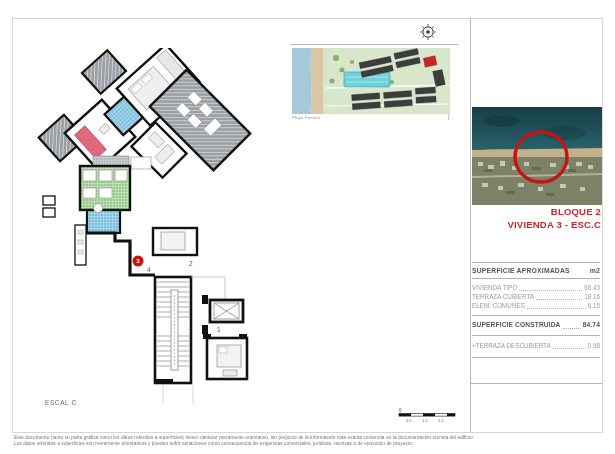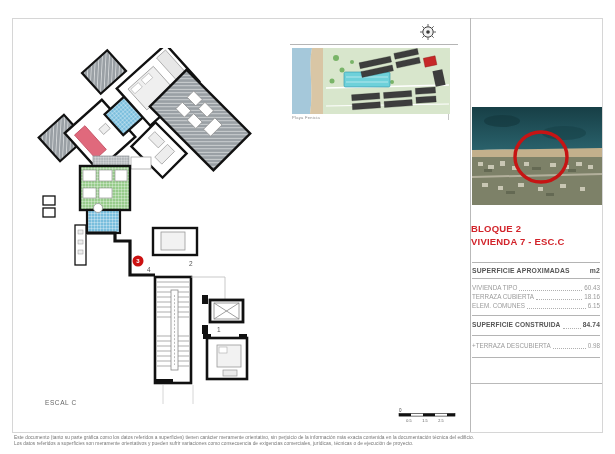--- a/index.html
+++ b/index.html
@@ -6,21 +6,21 @@
   body{width:615px;height:454px;position:relative;overflow:hidden;
        font-family:"Liberation Sans","DejaVu Sans",sans-serif;color:#333;}
   .abs{position:absolute;}
   
   .frame{left:12px;top:18px;width:589px;height:413px;border:1px solid #d6d6d6;}
   .vdivider{left:470px;top:18px;height:414px;width:0;border-left:1px solid #b9b9b9;}
   .hdivider{left:471px;top:383px;width:131px;height:0;border-top:1px solid #b9b9b9;}
   .siteplan-topline{left:290px;top:44px;width:168px;height:0;border-top:1px solid #b5b5b5;}
   .siteplan-sideline{left:448px;top:48px;width:0;height:72px;border-left:1px solid #c5c5c5;}
   
-  .titleblock{left:471px;top:223px;width:130px;text-align:left;color:#d2232a;
+  .titleblock{left:471px;top:206px;width:130px;text-align:right;color:#d2232a;
               font-weight:bold;line-height:12.5px;font-size:9.5px;letter-spacing:.2px;}
   
   .table{left:472px;top:260px;width:128px;font-size:6.3px;}
   .hairline{border-top:1px solid #b4b4b4;margin:2px 0;}
   .trow{display:flex;align-items:flex-end;color:#9a9a9a;line-height:8.8px;}
   .trow .dots{flex:1;border-bottom:1px dotted #b0b0b0;margin:0 2px 1.5px 2px;}
   .trow.strong{color:#555;font-weight:bold;font-size:6.6px;letter-spacing:.15px;}
   .thead{display:flex;justify-content:space-between;color:#555;font-weight:bold;
          font-size:6.8px;letter-spacing:.2px;line-height:11px;}
   .gap4{height:4px}.gap3{height:3px}
@@ -268,21 +268,21 @@
       <rect x="60" y="60" width="9" height="3"></rect>
     <rect x="96" y="62" width="8" height="3"></rect>
       <rect x="34" y="84" width="9" height="3"></rect>
     <rect x="74" y="86" width="8" height="3"></rect>
   </g>
   <ellipse cx="69" cy="50" rx="26" ry="25" fill="none" stroke="#c61414" stroke-width="3.4"></ellipse>
 </svg>
 
 <div class="abs titleblock">
   <div>BLOQUE 2</div>
-  <div>VIVIENDA 7 - ESC.C</div>
+  <div>VIVIENDA 3 - ESC.C</div>
 </div>
 
 <div class="abs table">
   <div class="hairline"></div>
   <div class="thead">
     <span>SUPERFICIE APROXIMADAS</span>
     <span>m2</span>
   </div>
   <div class="hairline"></div>
   <div class="gap3"></div>

